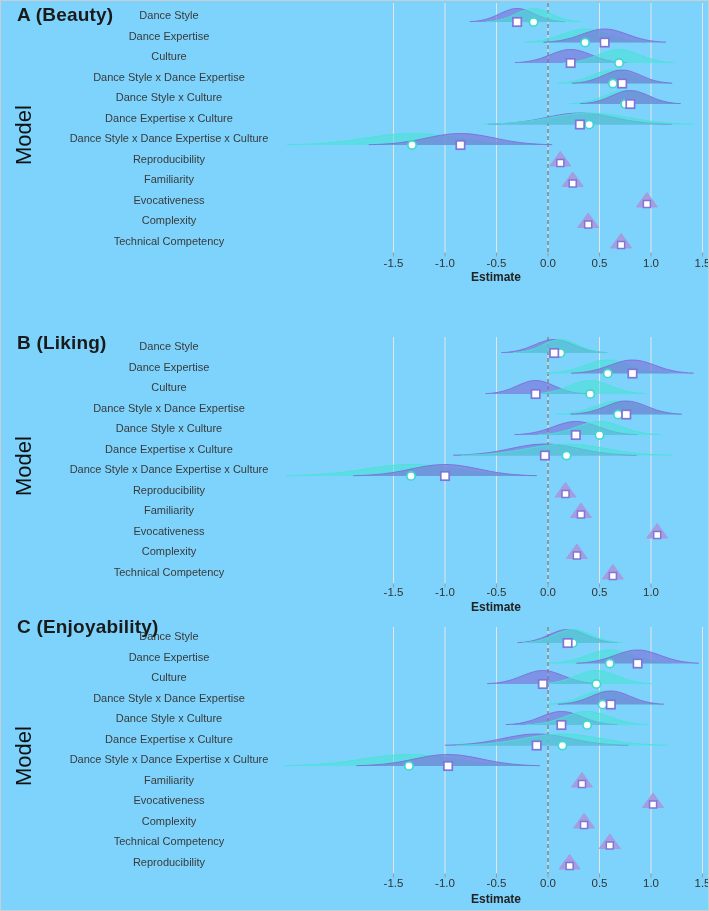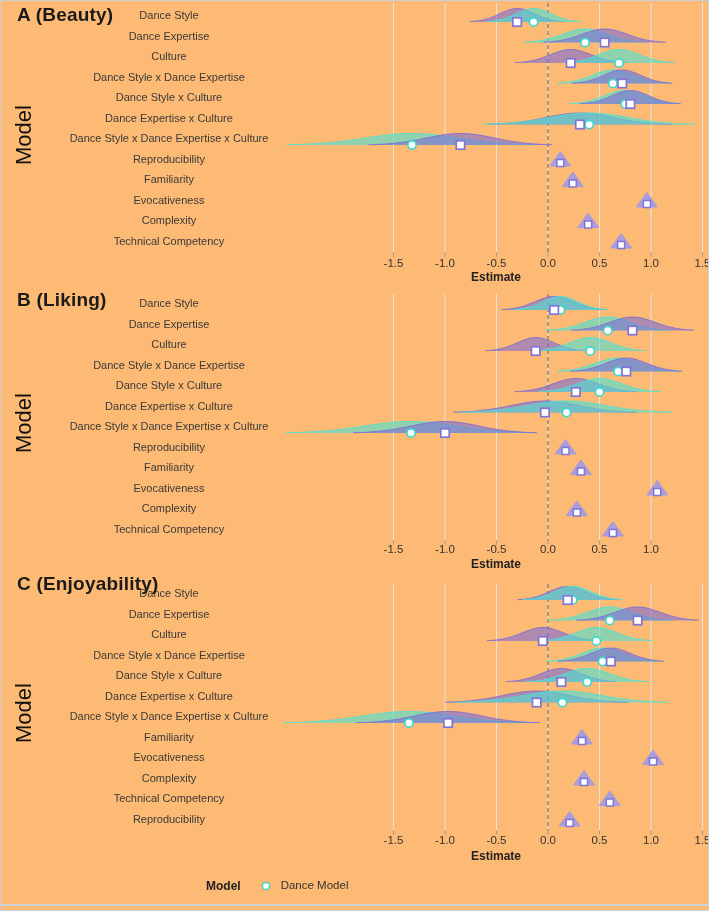--- a/index.html
+++ b/index.html
@@ -1,23 +1,23 @@
 <!DOCTYPE html>
 <html><head>
 <meta charset="utf-8">
 <style>
   html,body { margin:0; padding:0; background:#fff; }
   body { font-family:"Liberation Sans","DejaVu Sans",sans-serif; }
   .figure {
     position:relative; width:709px; height:911px; box-sizing:border-box;
-    border:1px solid #c9ced3; background:#fdba74; overflow:hidden;
+    border:1px solid #c9ced3; background:#7dd3fc; overflow:hidden;
   }
   .panel { position:relative; width:709px; }
   .panel-a { height:285px; }
-  .panel-b { height:284px; }
+  .panel-b { height:284px;margin-top:43px; }
   .panel-c { height:292px; }
   .panel-title {
     position:absolute; left:16px; top:3px; margin:0;
     font-size:19px; font-weight:600; color:#1a1a1a; letter-spacing:0.2px;
   }
   .panel-svg { display:block; width:709px; }
   .legend {
     height:44px; display:flex; align-items:center; gap:18px;
     padding:6px 0 0 205px; box-sizing:border-box;
     border-bottom:2px solid #ccd3d8;

